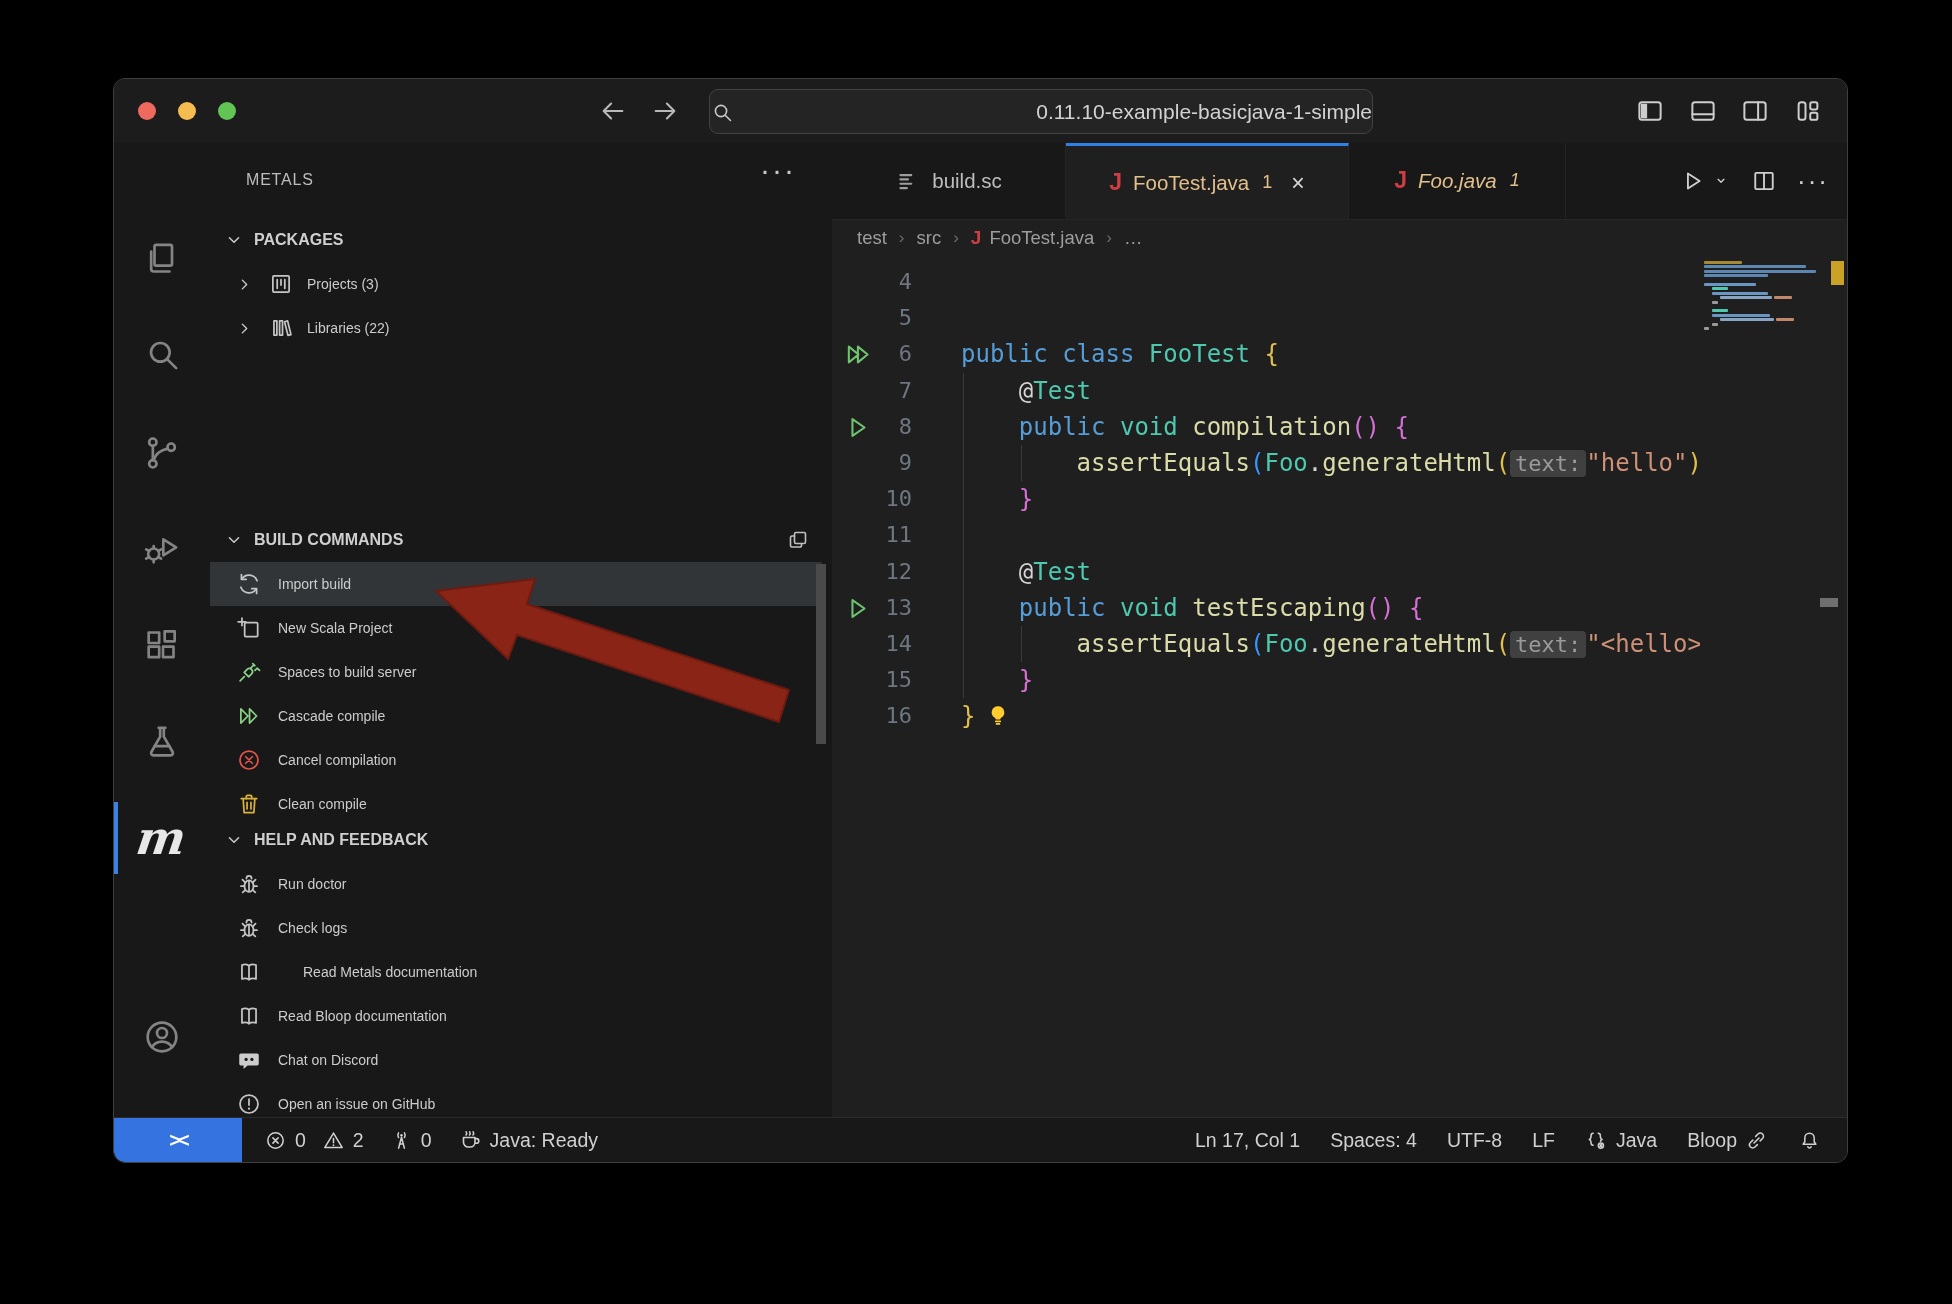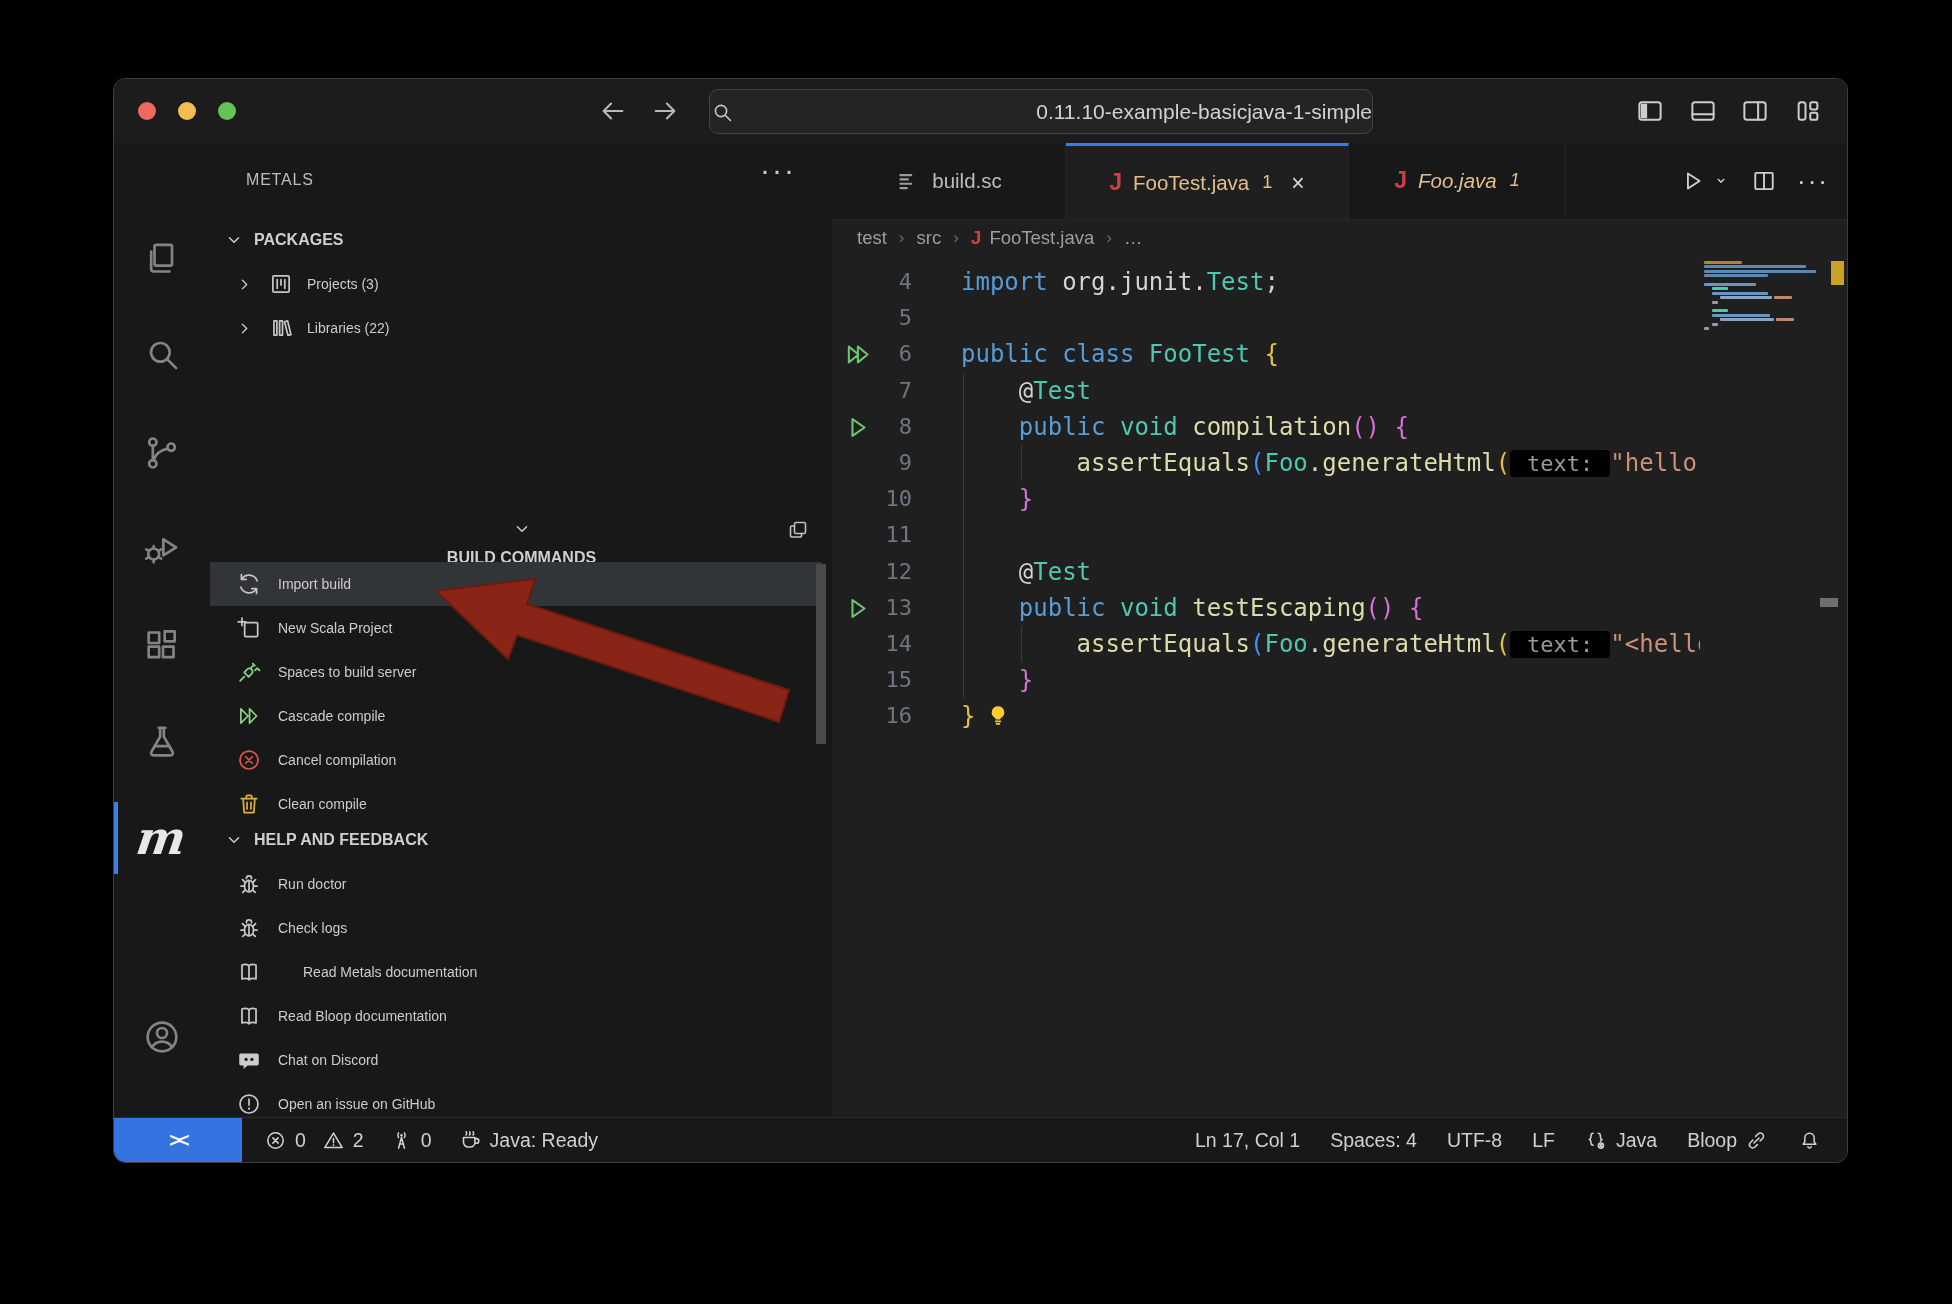--- a/index.html
+++ b/index.html
@@ -59,21 +59,21 @@
   .breadcrumb .sep{color:#6d6d6d;font-size:17px;}
   .code{position:absolute;left:0;top:114px;width:868px;bottom:0;overflow:hidden;
     font-family:"DejaVu Sans Mono",monospace;font-size:24px;}
   .codeline{position:absolute;left:0;height:36.2px;line-height:36.2px;width:868px;}
   .ln-ico{position:absolute;left:12px;top:4px;display:flex;}
   .ln-num{position:absolute;left:26px;width:54px;text-align:right;color:#6e7681;font-size:22px;}
   .ln-num.cur{color:#c9c9c9;}
   .ln-text{position:absolute;left:129px;white-space:pre;color:#d4d4d4;}
   .tk-k{color:#569cd6}.tk-t{color:#4ec9b0}.tk-f{color:#dcdcaa}.tk-p{color:#d4d4d4}
   .tk-s{color:#ce9178}.tk-b1{color:#e2c04c}.tk-b2{color:#d670d6}.tk-b3{color:#3794ff}
-  .tk-inlay{background:#000000;color:#9a9a9a;border-radius:4px;padding:1px 17px;font-size:22px;}
+  .tk-inlay{background:#404040;color:#9a9a9a;border-radius:4px;padding:1px 5px;font-size:22px;}
   .iguide{position:absolute;width:1px;background:#3a3a3a;}
   .curline{position:absolute;left:124px;width:740px;height:35px;border:1px solid #454548;border-radius:2px;}
   .bulb{position:absolute;display:flex;}
   .minimap{position:absolute;left:872px;top:118px;width:132px;height:84px;}
   .mm-bar{position:absolute;height:3px;border-radius:1px;}
   .ruler-warn{position:absolute;left:999px;top:118px;width:13px;height:24px;background:#c9a227;}
   .ruler-cursor{position:absolute;left:988px;top:455px;width:18px;height:9px;background:#6f6f6f;}
   
   .statusbar{position:absolute;left:0;right:0;bottom:0;height:44px;background:#181818;
     border-top:1px solid #2b2b2b;font-size:19.5px;color:#d0d0d0;}
@@ -214,21 +214,21 @@
         <div class="row tree" style="top: 163px;">
           <svg width="21" height="21" viewBox="0 0 24 24" fill="none" stroke="#cccccc" stroke-width="1.6" stroke-linecap="round" stroke-linejoin="round" style="flex:none">
             <path d="M9.5 7l5 5-5 5"></path>
           </svg>
           <svg width="26" height="26" viewBox="0 0 24 24" fill="none" stroke="#c5c5c5" stroke-width="1.6" stroke-linecap="round" stroke-linejoin="round" style="flex:none">
             <path d="M5.5 5.5h2.7v13H5.5zM10.7 5.5h2.7v13h-2.7z"></path>
             <path d="M15.3 6.2l2.8-.7 3.1 12.6-2.8.7z"></path>
           </svg>
           <span class="lbl">Libraries (22)</span>
         </div>
-        <div class="sec-head" style="top: 375px; flex-direction: column;">
+        <div class="sec-head" style="top: 375px;">
           <svg width="22" height="22" viewBox="0 0 24 24" fill="none" stroke="#cccccc" stroke-width="1.6" stroke-linecap="round" stroke-linejoin="round" style="flex:none">
             <path d="M7 9.5l5 5 5-5"></path>
           </svg>
           <span>BUILD COMMANDS</span>
           <span class="sec-action">
             <svg width="24" height="24" viewBox="0 0 24 24" fill="none" stroke="#c0c0c0" stroke-width="1.6" stroke-linecap="round" stroke-linejoin="round" style="flex:none">
               <rect x="8.5" y="4.5" width="11" height="11" rx="1.5"></rect>
               <path d="M15.5 15.5v2A1.5 1.5 0 0 1 14 19H6a1.5 1.5 0 0 1-1.5-1.5v-8A1.5 1.5 0 0 1 6 8h2.5"></path>
             </svg>
           </span>
@@ -391,21 +391,20 @@
         <span style="display: inline-flex; align-items: center; gap: 8px;">
           <span>…</span>
         </span>
       </div>
     <div class="code" id="code">
         <div class="iguide" style="left: 131px; top: 115.6px; height: 325.8px;"></div>
         <div class="iguide" style="left: 189px; top: 188px; height: 36.2px;"></div>
         <div class="iguide" style="left: 189px; top: 369px; height: 36.2px;"></div>
         <div class="codeline" style="top: 7px;">
           <span class="ln-num">4</span>
-          <span class="ln-text"><span class="tk-k">import</span><span class="tk-p"> org.junit.</span><span class="tk-t">Test</span><span class="tk-p">;</span></span>
         </div>
         <div class="codeline" style="top: 43.2px;">
           <span class="ln-num">5</span>
           <span class="ln-text"></span>
         </div>
         <div class="codeline" style="top: 79.4px;">
           <span class="ln-ico">
             <svg width="29" height="29" viewBox="0 0 24 24" fill="none" stroke="#6fc56f" stroke-width="1.7" stroke-linejoin="round">
               <path d="M4 5.5l8 6.5-8 6.5zM11.5 5.5l8 6.5-8 6.5z"></path>
             </svg>

